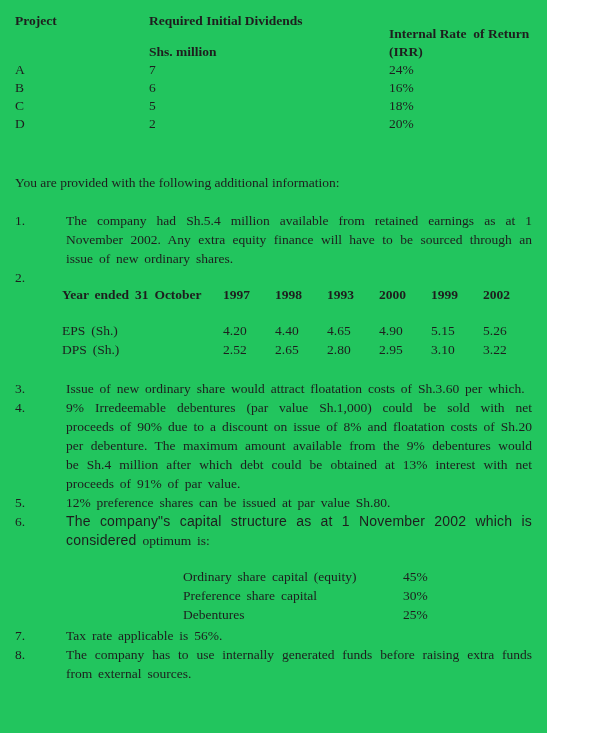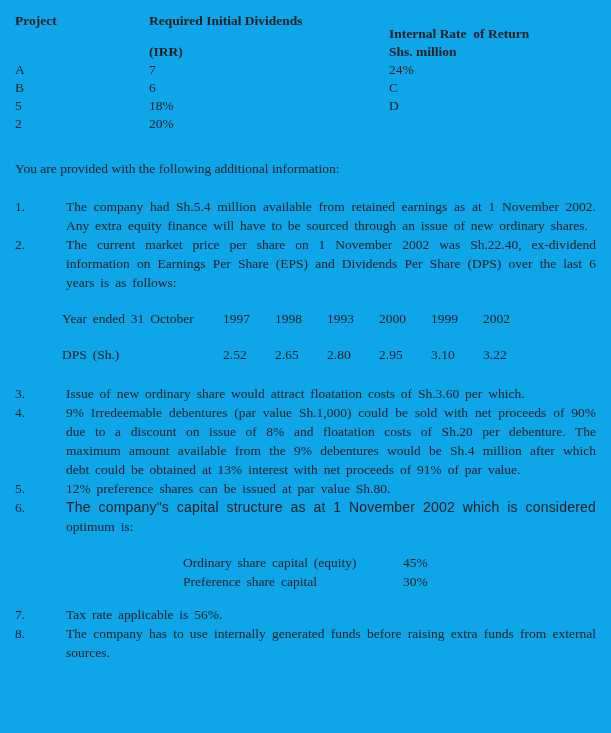--- a/index.html
+++ b/index.html
@@ -1,81 +1,82 @@
 <!DOCTYPE html>
 <html><head>
 <meta charset="utf-8">
 <style>
   * { margin:0; padding:0; box-sizing:border-box; }
   html,body { background:#ffffff; }
   .page {
     position:relative;
-    width:611px; height:733px;
-    background:#0ea5e9;
+    width:547px; height:733px;
+    background:#22c55e;
     color:#1e1e1e;
     font-family:"Liberation Serif", serif;
     font-size:13.5px;
     line-height:19px;
     padding:12px 15px 0 15px;
     overflow:hidden;
   }
   .b { font-weight:bold; }
   .pre { white-space:pre-wrap;margin-top:13px; }
 
   
   .projects {
     display:grid;
     grid-template-columns:134px 240px 1fr;
     line-height:18px;
   }
 
   
-  .intro { margin-top:26px; }
+  .intro { margin-top:40px; }
 
   
   .notes { margin-top:19px; }
   .note { display:grid; grid-template-columns:51px 1fr; }
   .note .body { text-align:justify; word-spacing:2.5px; }
 
   
   .eps { margin:17px 0 20px -4px; }
   .eps-row { display:grid; grid-template-columns:161px 52px 52px 52px 52px 52px 52px; }
-  .eps-head { font-weight:normal; margin-bottom:17px; }
+  .eps-head { font-weight:bold; margin-bottom:17px; }
 
   
   .sans {
     font-family:"Liberation Sans", sans-serif;
     font-size:14px;
     letter-spacing:0.2px;
   }
 
   
-  .cap { margin:17px 0 14px 117px; width:300px; }
+  .cap { margin:17px 0 2px 117px; width:300px; }
   .cap-row { display:grid; grid-template-columns:220px 1fr; }
 </style>
 </head>
 <body>
 
 <div class="page">
 
   <div class="projects">
     <div class="b">Project</div>
     <div class="b">Required Initial Dividends</div>
     <div class="b pre">Internal Rate  of Return</div>
 
     <div></div>
+    <div class="b">Shs. million</div>
     <div class="b">(IRR)</div>
-    <div class="b">Shs. million</div>
 
     <div>A</div>
     <div>7</div>
     <div>24%</div>
 
     <div>B</div>
     <div>6</div>
+    <div>16%</div>
 
     <div>C</div>
     <div>5</div>
     <div>18%</div>
 
     <div>D</div>
     <div>2</div>
     <div>20%</div>
   </div>
 
@@ -84,31 +85,39 @@
   <div class="notes">
 
     <div class="note">
       <div class="num">1.</div>
       <div class="body">The company had Sh.5.4 million available from retained earnings as at 1 November 2002. Any extra equity finance will have to be sourced through an issue of new ordinary shares.</div>
     </div>
 
     <div class="note">
       <div class="num">2.</div>
       <div class="body">
-        <p>The current market price per share on 1 November 2002 was Sh.22.40, ex-dividend information on Earnings Per Share (EPS) and Dividends Per Share (DPS) over the last 6 years is as follows:</p>
 
         <div class="eps">
           <div class="eps-row eps-head">
             <div>Year ended 31 October</div>
             <div>1997</div>
             <div>1998</div>
             <div>1993</div>
             <div>2000</div>
             <div>1999</div>
             <div>2002</div>
+          </div>
+          <div class="eps-row">
+            <div>EPS (Sh.)</div>
+            <div>4.20</div>
+            <div>4.40</div>
+            <div>4.65</div>
+            <div>4.90</div>
+            <div>5.15</div>
+            <div>5.26</div>
           </div>
           <div class="eps-row">
             <div>DPS (Sh.)</div>
             <div>2.52</div>
             <div>2.65</div>
             <div>2.80</div>
             <div>2.95</div>
             <div>3.10</div>
             <div>3.22</div>
           </div>
@@ -138,20 +147,24 @@
 
         <div class="cap">
           <div class="cap-row">
             <div>Ordinary share capital (equity)</div>
             <div>45%</div>
           </div>
           <div class="cap-row">
             <div>Preference share capital</div>
             <div>30%</div>
           </div>
+          <div class="cap-row">
+            <div>Debentures</div>
+            <div>25%</div>
+          </div>
         </div>
       </div>
     </div>
 
     <div class="note">
       <div class="num">7.</div>
       <div class="body">Tax rate applicable is 56%.</div>
     </div>
 
     <div class="note">

